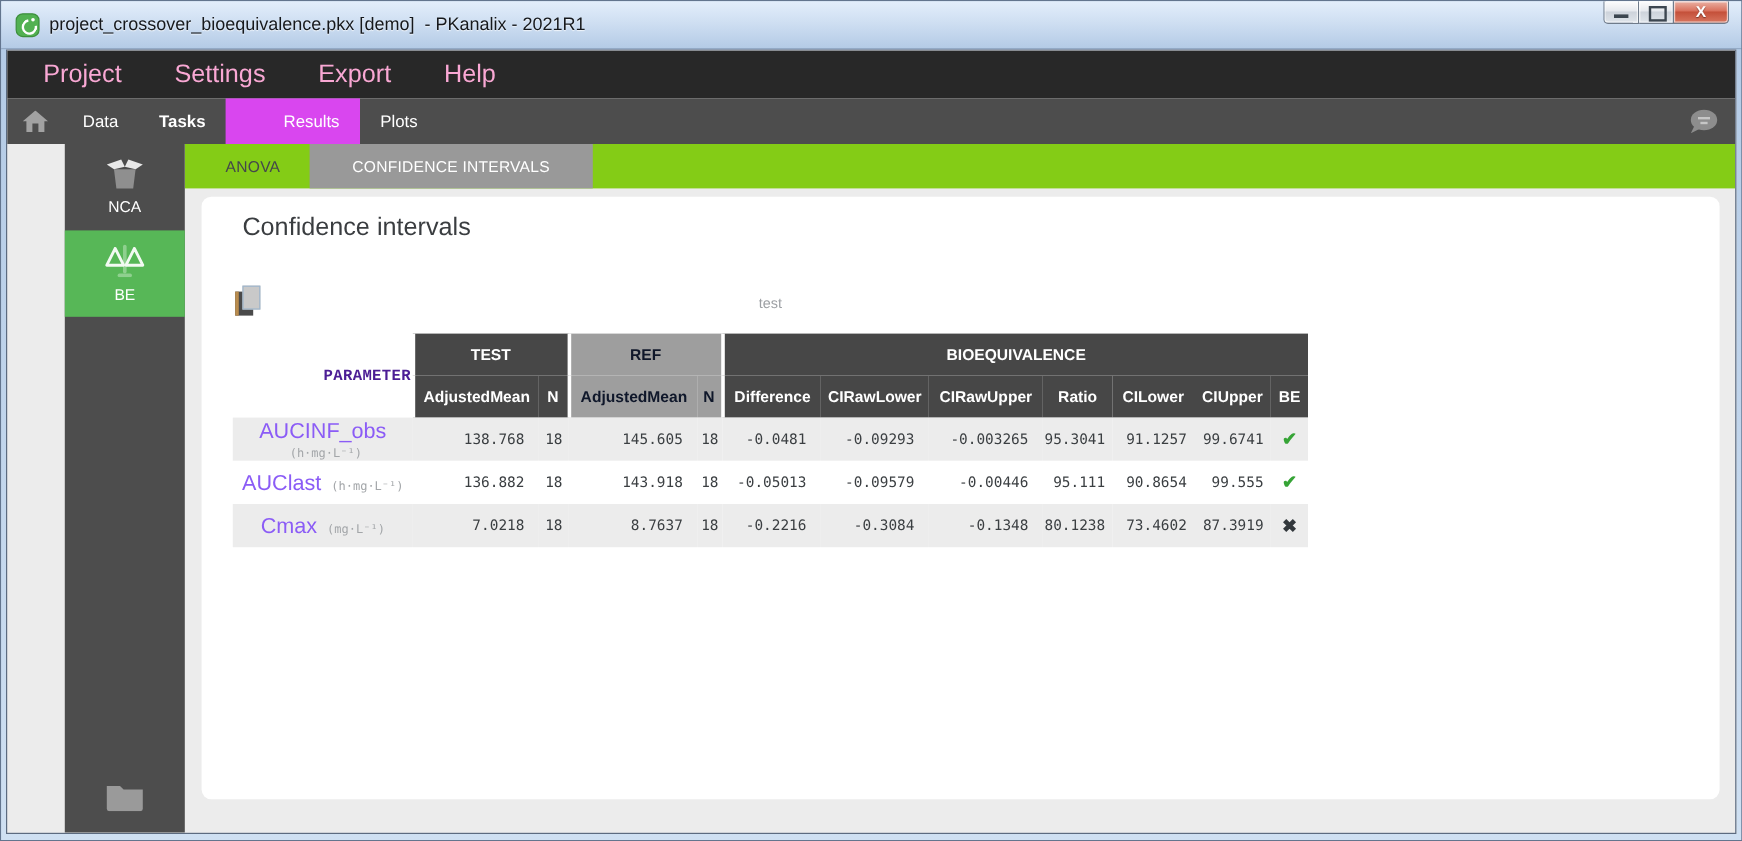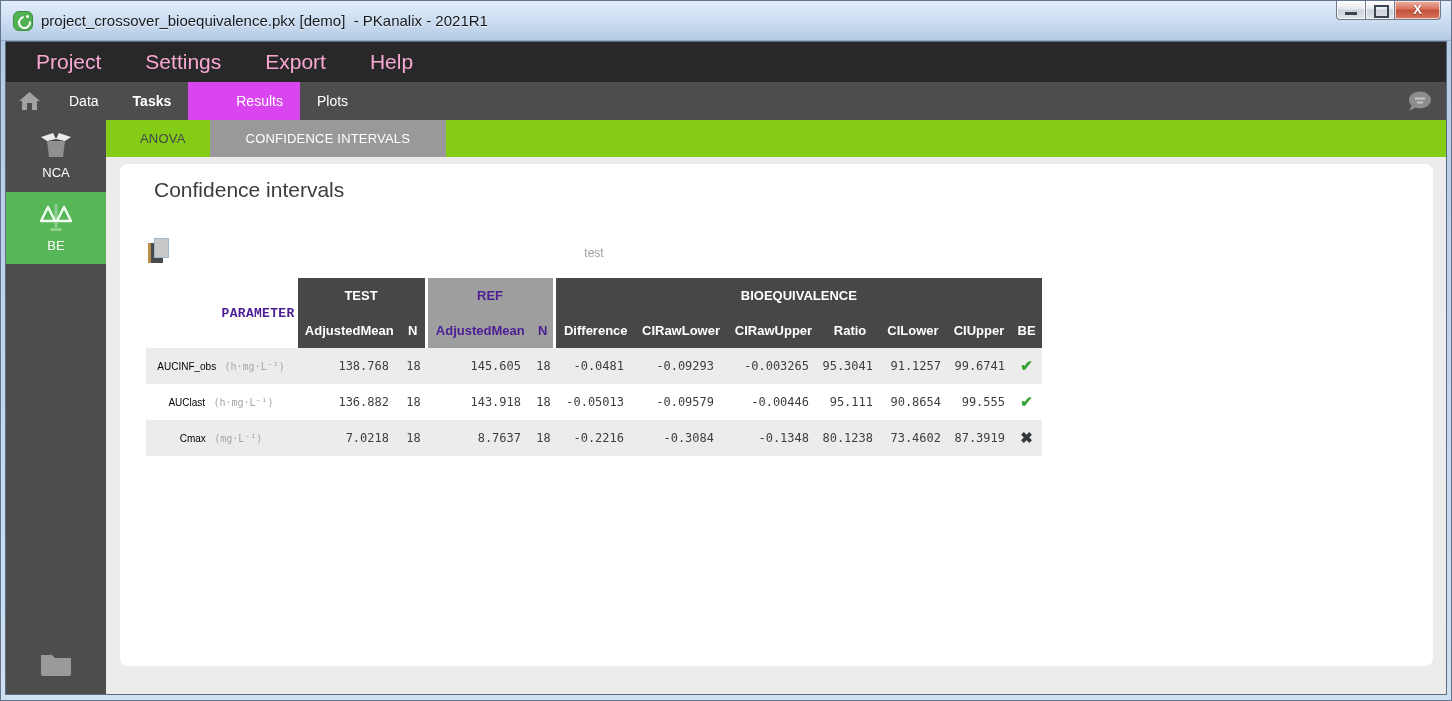--- a/index.html
+++ b/index.html
@@ -50,21 +50,21 @@
   
   .tabbar { height:38px; background:#4d4d4d; display:flex; align-items:stretch; flex:none; }
   .home-btn { width:46px; display:flex; align-items:center; justify-content:center; }
   .nav-tab { color:#fff; font-size:14px; padding:0 17px; display:flex; align-items:center; }
   .nav-tab.bold { font-weight:bold; }
   .nav-tab.active { background:#d946ef;padding-left:48px; }
   .chat-btn { margin-left:auto; display:flex; align-items:center; padding-right:14px; }
 
   
   .body-row { flex:1; display:flex; overflow:hidden; }
-  .sidebar { width:100px; background:#4d4d4d; display:flex; flex-direction:column; flex:none; }
+  .sidebar { width:100px; background:#4d4d4d; display:flex; flex-direction:column; flex:none;margin-left:48px; }
   .side-item { height:72px; display:flex; flex-direction:column; align-items:center;
          justify-content:center; gap:7px; color:#fff; font-size:13px; }
   .side-item.active { background:#57b757; }
   .folder-slot { margin-top:auto; display:flex; justify-content:center; padding-bottom:18px; }
 
   .main { flex:1; display:flex; flex-direction:column; overflow:hidden; }
 
   
   .subtabs { height:37px; background:#84cc16; display:flex; align-items:stretch; flex:none; }
   .subtab { font-size:13px; color:#44474b; display:flex; align-items:center;
@@ -88,33 +88,33 @@
 
   table.results { border-collapse:collapse; table-layout:fixed; width:896px; margin-top:14px; }
   table.results col.c-param {width:150px;} col.c-tmean{width:105px;} col.c-tn{width:25px;}
   col.c-rmean{width:107px;} col.c-rn{width:21px;} col.c-diff{width:82px;}
   col.c-cirl{width:90px;} col.c-ciru{width:95px;} col.c-ratio{width:58px;}
   col.c-cil{width:68px;} col.c-ciu{width:64px;} col.c-be{width:31px;}
 
   th { font-size:13px; font-weight:bold; }
   .h-param { background:#fff; color:#4c1d95; text-align:right; letter-spacing:.3px;font-family:Liberation Mono, monospace; }
   .h-dark  { background:#474747; color:#fff; }
-  .h-ref   { background:#9e9e9e; color:#4c1d95; }
+  .h-ref   { background:#9e9e9e; color:#0f172a; }
   .grp-row th { height:35px; }
   .sub-row th { height:35px; }
   .grp-start { border-left:3px solid #fff; }
 
   td { height:36px; font-family:"DejaVu Sans Mono", monospace; font-size:12px; color:#3b3f42; }
   tr.row-odd td { background:#ececec; }
   tr.row-even td { background:#ffffff; }
   td.num { text-align:right; padding-right:12px; }
   td.num.tight { padding-right:6px; }
   td.nn { text-align:center; }
   td.param-cell { font-family:"Liberation Sans", sans-serif; text-align:center; }
-  .param-name { font-size:10px; color:#000000; }
+  .param-name { font-size:18px; color:#8b5cf6; }
   .param-unit { font-family:"DejaVu Sans Mono", monospace; font-size:10px; color:#a3a6a9; margin-left:5px; }
   td.be-cell { text-align:center; font-family:"Liberation Sans", sans-serif;
          font-size:15px; font-weight:bold; }
   td.be-cell[data-state="pass"] { color:#36a436; }
   td.be-cell[data-state="fail"] { color:#33383c; }
 
   svg { display:block; }
 </style>
 </head>
 <body>

